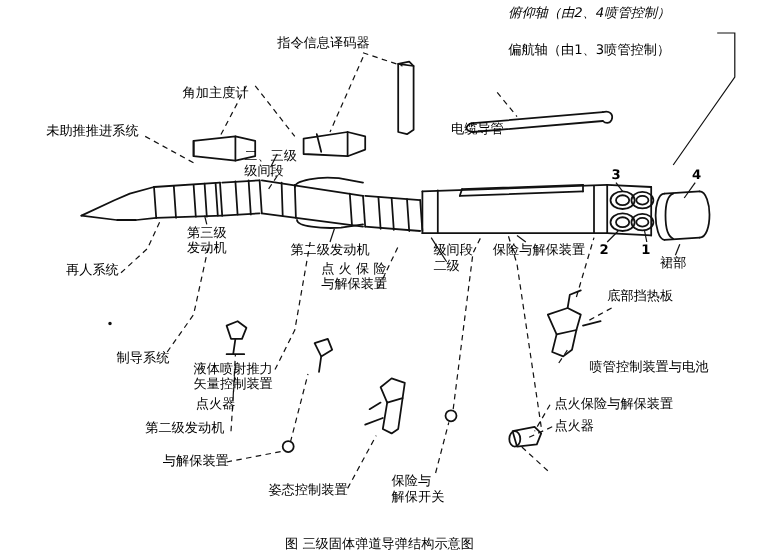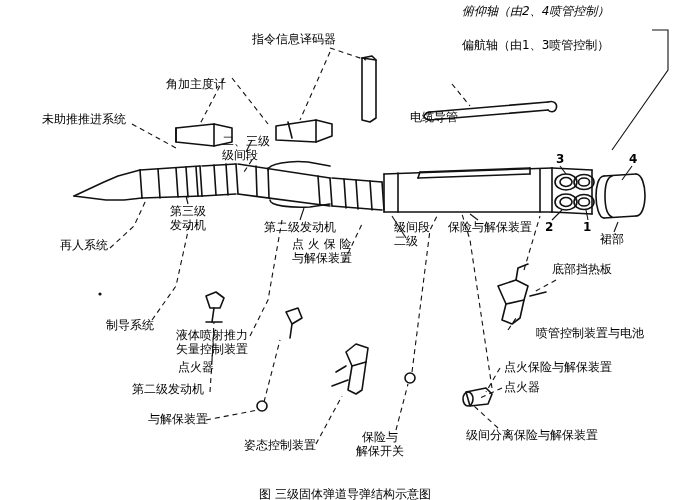--- a/index.html
+++ b/index.html
@@ -226,29 +226,28 @@
   <div class="lbl" style="left:448px;top:220px;">保险与解保装置</div>
   <div class="lbl" style="left:600px;top:232px;">裙部</div>
   <div class="lbl" style="left:60px;top:238px;">再人系统</div>
   <div class="lbl" style="left:106px;top:318px;">制导系统</div>
   <div class="lbl" style="left:176px;top:328px;">液体喷射推力
 矢量控制装置</div>
   <div class="lbl" style="left:178px;top:360px;">点火器</div>
   <div class="lbl" style="left:132px;top:382px;">第二级发动机</div>
   <div class="lbl" style="left:148px;top:412px;">与解保装置</div>
   <div class="lbl" style="left:244px;top:438px;">姿态控制装置</div>
-  <div class="lbl" style="left:356px;top:430px;text-align:center;">保险与
+  <div class="lbl" style="left:356px;top:430px;">保险与
 解保开关</div>
   <div class="lbl" style="left:292px;top:237px;">点 火 保 险
 与解保装置</div>
   <div class="lbl" style="left:552px;top:262px;">底部挡热板</div>
   <div class="lbl" style="left:536px;top:326px;">喷管控制装置与电池</div>
   <div class="lbl" style="left:504px;top:360px;">点火保险与解保装置</div>
   <div class="lbl" style="left:504px;top:380px;">点火器</div>
-  <div class="lbl" style="left:466px;top:428px;">级间分离保险与解保装置</div>
 
   <div class="lbl num" style="left:556px;top:152px;">3</div>
   <div class="lbl num" style="left:629px;top:152px;">4</div>
   <div class="lbl num" style="left:545px;top:220px;">2</div>
   <div class="lbl num" style="left:583px;top:220px;">1</div>
 
   <div class="caption" style="top:486px;">图 三级固体弹道导弹结构示意图</div>
 </div>
 
 </body></html>

